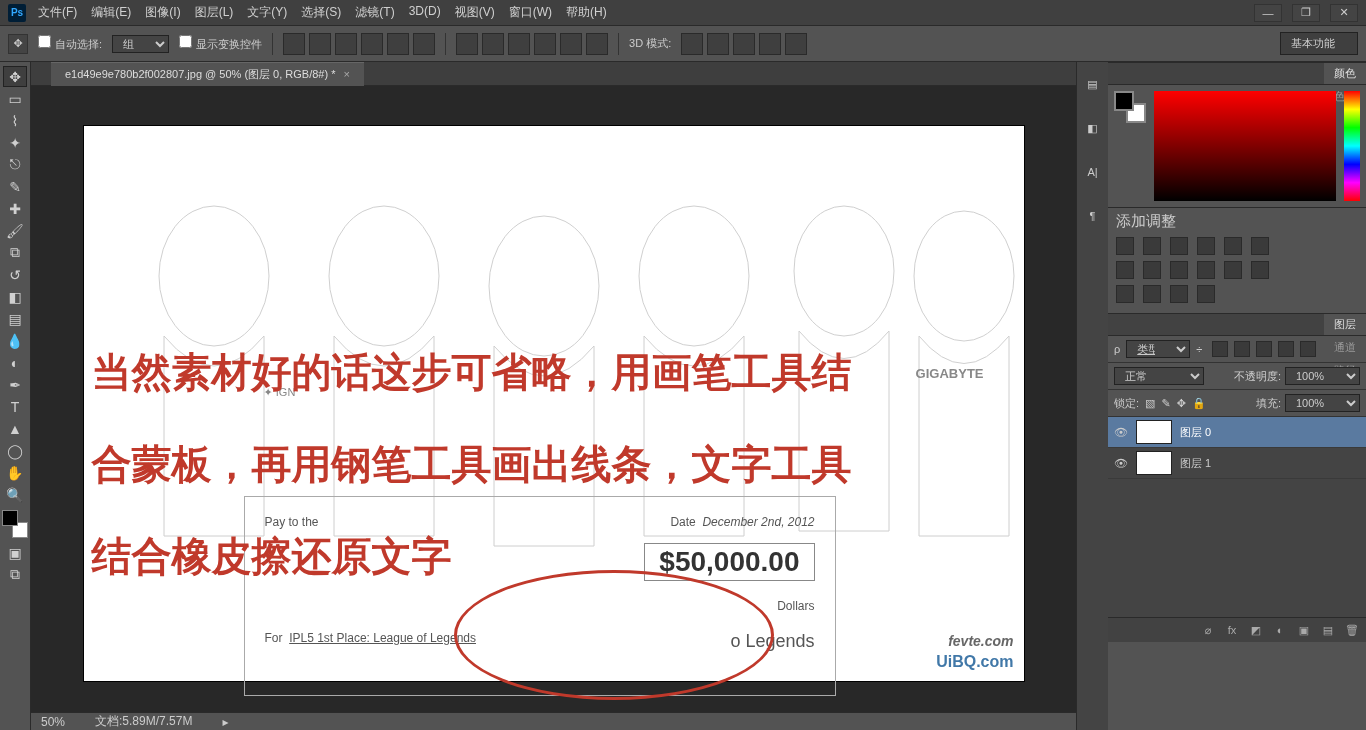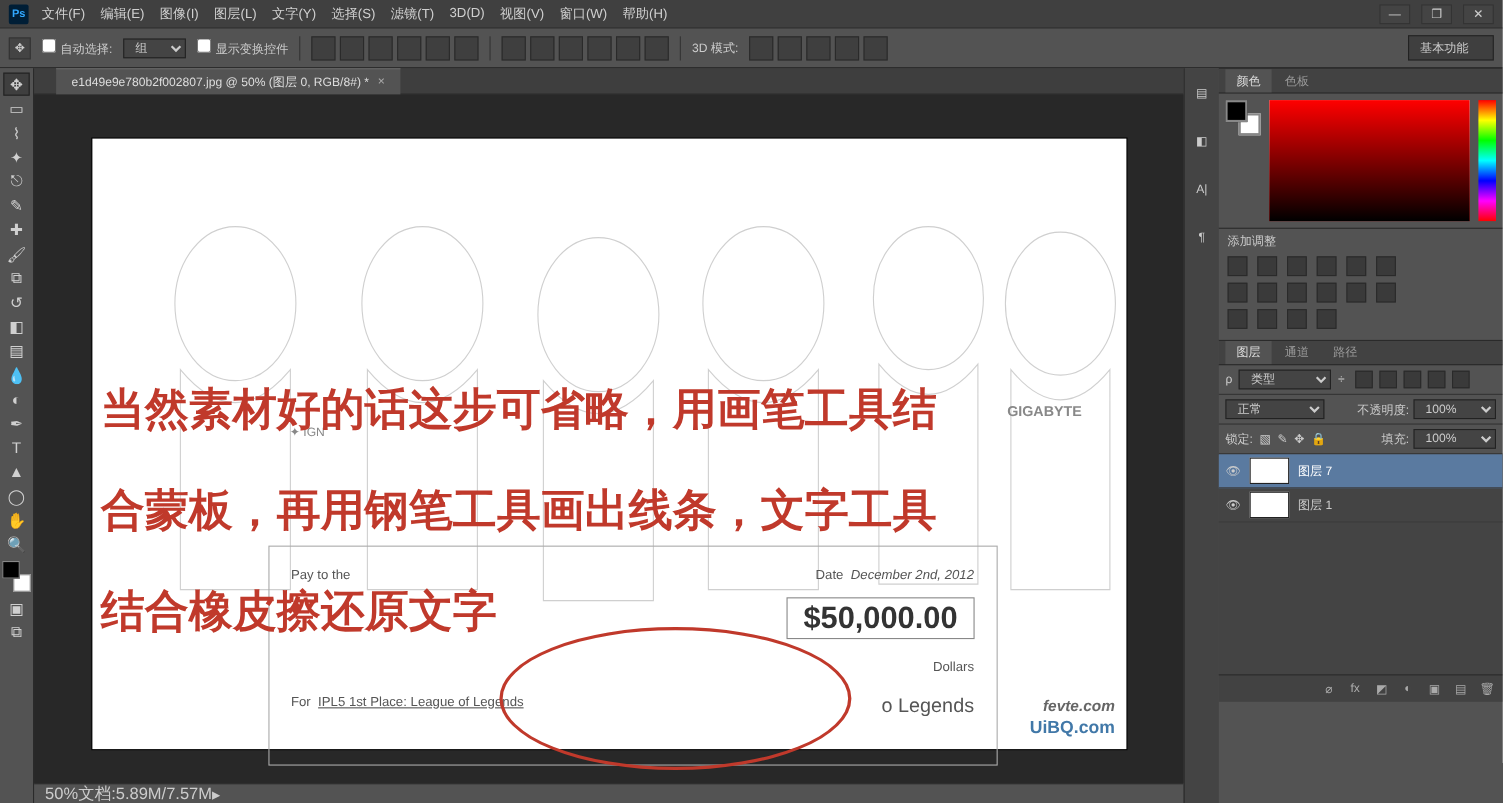--- a/index.html
+++ b/index.html
@@ -34,55 +34,55 @@
 .fgbg .bg { width: 16px; height: 16px; background: #fff; border: 1px solid #888; position: absolute; bottom: 0; right: 0; }
 
 .center { flex: 1; display: flex; flex-direction: column; background: #3a3a3a; }
 .tabs { height: 24px; background: #3e3e3e; display: flex; align-items: center; padding-left: 20px; border-bottom: 1px solid #2a2a2a; }
 .tab { background: #535353; color: #ddd; padding: 4px 14px; font-size: 11px; border-top: 1px solid #666; display:flex; align-items:center; gap:8px; }
 .tab .close { color: #aaa; }
 
 .canvas-wrap { flex: 1; background: #282828; position: relative; display: flex; align-items: flex-start; justify-content: center; padding: 40px 0 0 0; }
 .canvas { width: 940px; height: 555px; background: #fff; position: relative; box-shadow: 0 0 0 1px #000; }
 .sketch { position: absolute; inset: 0; opacity: 0.28; }
-.check { position: absolute; left: 160px; top: 370px; width: 663px; height: 200px; border: 1px solid #aaa; padding: 12px 20px; font-family: serif; color: #555; }
+.check { position: absolute; left: 160px; top: 370px; width: 592px; height: 200px; border: 1px solid #aaa; padding: 12px 20px; font-family: serif; color: #555; }
 .check-row { display: flex; justify-content: space-between; font-size: 12px; margin-top: 6px; }
 .amount { font-size: 28px; font-weight: bold; color: #333; border: 1px solid #888; padding: 2px 14px; }
 .overlay-text { position: absolute; left: 0; top: 200px; color: #c0392b; font-size: 40px; font-weight: bold; line-height: 2.3; font-family: "SimHei", sans-serif; padding-left: 8px; }
 .ellipse { position: absolute; left: 370px; top: 444px; width: 320px; height: 130px; border: 3px solid #c0392b; border-radius: 50%; }
 .watermark1 { position: absolute; right: 10px; bottom: 32px; color: #666; font-size: 14px; font-style: italic; font-weight:bold; }
 .watermark2 { position: absolute; right: 10px; bottom: 10px; color: #4178a8; font-size: 16px; font-weight: bold; }
 .ign { position: absolute; left:180px; top:260px; color:#888; font-size:11px;}
 .gigabyte { position: absolute; right:40px; top:240px; color:#888; font-size:13px; font-weight:bold;}
 
-.statusbar { height: 18px; background: #535353; border-top: 1px solid #2a2a2a; display: flex; align-items: center; padding: 0 10px; color: #ccc; font-size: 15px; }
+.statusbar { height: 18px; background: #535353; border-top: 1px solid #2a2a2a; display: flex; align-items: center; padding: 0 10px; gap: 30px; color: #ccc; font-size: 12px; }
 
 
 .right { width: 290px; background: #535353; display: flex; }
 .dock { width: 32px; background: #444; border-left: 1px solid #2a2a2a; display: flex; flex-direction: column; align-items: center; padding-top: 12px; gap: 24px; }
 .dock span { width: 20px; height: 20px; display: flex; align-items: center; justify-content: center; color: #ccc; }
 .panels { flex: 1; display: flex; flex-direction: column; }
 .panel { border-top: 1px solid #2a2a2a; }
-.panel-tabs { height: 22px; background: #424242; display: flex; align-items: flex-end; padding-left: 6px; gap: 2px; border-bottom: 1px solid #2a2a2a; }
+.panel-tabs { height: 22px; background: #424242; display: flex; align-items: flex-end; padding-left: 6px; gap: 2px; border-bottom: 1px solid #2a2a2a; flex-direction: column; }
 .panel-tabs span { padding: 3px 10px; color: #999; font-size: 11px; }
 .panel-tabs span.active { background: #535353; color: #ddd; }
 
 .color-panel .body { display: flex; gap: 8px; padding: 6px; }
 .swatch-fgbg { width: 32px; height: 32px; position: relative; }
 .swatch-fgbg .fg { width: 20px; height: 20px; background: #000; border: 2px solid #888; position: absolute; }
 .swatch-fgbg .bg { width: 20px; height: 20px; background: #fff; border: 2px solid #888; position: absolute; right: 0; bottom: 0; }
 .spectrum { flex: 1; height: 110px; background: linear-gradient(to bottom, #fff, #000), linear-gradient(to right, #f00, #f00); background-blend-mode: multiply; position: relative; }
 .hue { width: 16px; height: 110px; background: linear-gradient(to bottom, #f00, #ff0, #0f0, #0ff, #00f, #f0f, #f00); }
 
-.adj-body { color: #ccc; font-size: 11px; padding: 4px 8px 10px; }
+.adj-body { color: #ccc; font-size: 15px; padding: 4px 8px 10px; }
 .adj-icons { display: flex; gap: 9px; margin-top: 6px; flex-wrap: wrap; }
 .adj-icons span { width: 18px; height: 18px; background: #3a3a3a; border: 1px solid #2a2a2a; display:inline-block; }
 
 .layers-opts { display: flex; align-items: center; gap: 6px; padding: 4px 6px; border-bottom: 1px solid #333; }
-.layers-opts .sel { flex: none; width: 84px; }
+.layers-opts .sel { flex: none; width: 64px; text-decoration: underline; }
 .layers-filter { display: flex; gap: 6px; margin-left: 4px; }
 .layers-filter span { width: 16px; height: 16px; background: #3a3a3a; border: 1px solid #2a2a2a; }
 .layers-row2 { display: flex; align-items: center; padding: 4px 6px; gap: 6px; border-bottom: 1px solid #333; font-size:11px; }
 .layers-row2 .blend { width: 90px; }
 .layers-row2 .r { margin-left: auto; display: flex; align-items: center; gap: 4px; }
 .layers-list { background: #444; min-height: 200px; }
 .layer { display: flex; align-items: center; padding: 3px 6px; gap: 8px; border-bottom: 1px solid #3a3a3a; }
 .layer.active { background: #5a7aa0; color: #fff; }
 .layer .eye { width: 14px; color: #ccc; }
 .layer .thumb { width: 36px; height: 24px; background: #fff; border: 1px solid #222; }
@@ -330,21 +330,21 @@
             <span>🔒</span>
             <div class="r">
               <span>填充:</span>
               <select class="select"><option>100%</option></select>
             </div>
           </div>
           <div class="layers-list">
             <div class="layer active">
               <span class="eye">👁</span>
               <div class="thumb"></div>
-              <span class="name">图层 7</span>
+              <span class="name">图层 0</span>
             </div>
             <div class="layer">
               <span class="eye">👁</span>
               <div class="thumb"></div>
               <span class="name">图层 1</span>
             </div>
           </div>
           <div class="layers-foot">
             <span>⌀</span>
             <span>fx</span>

